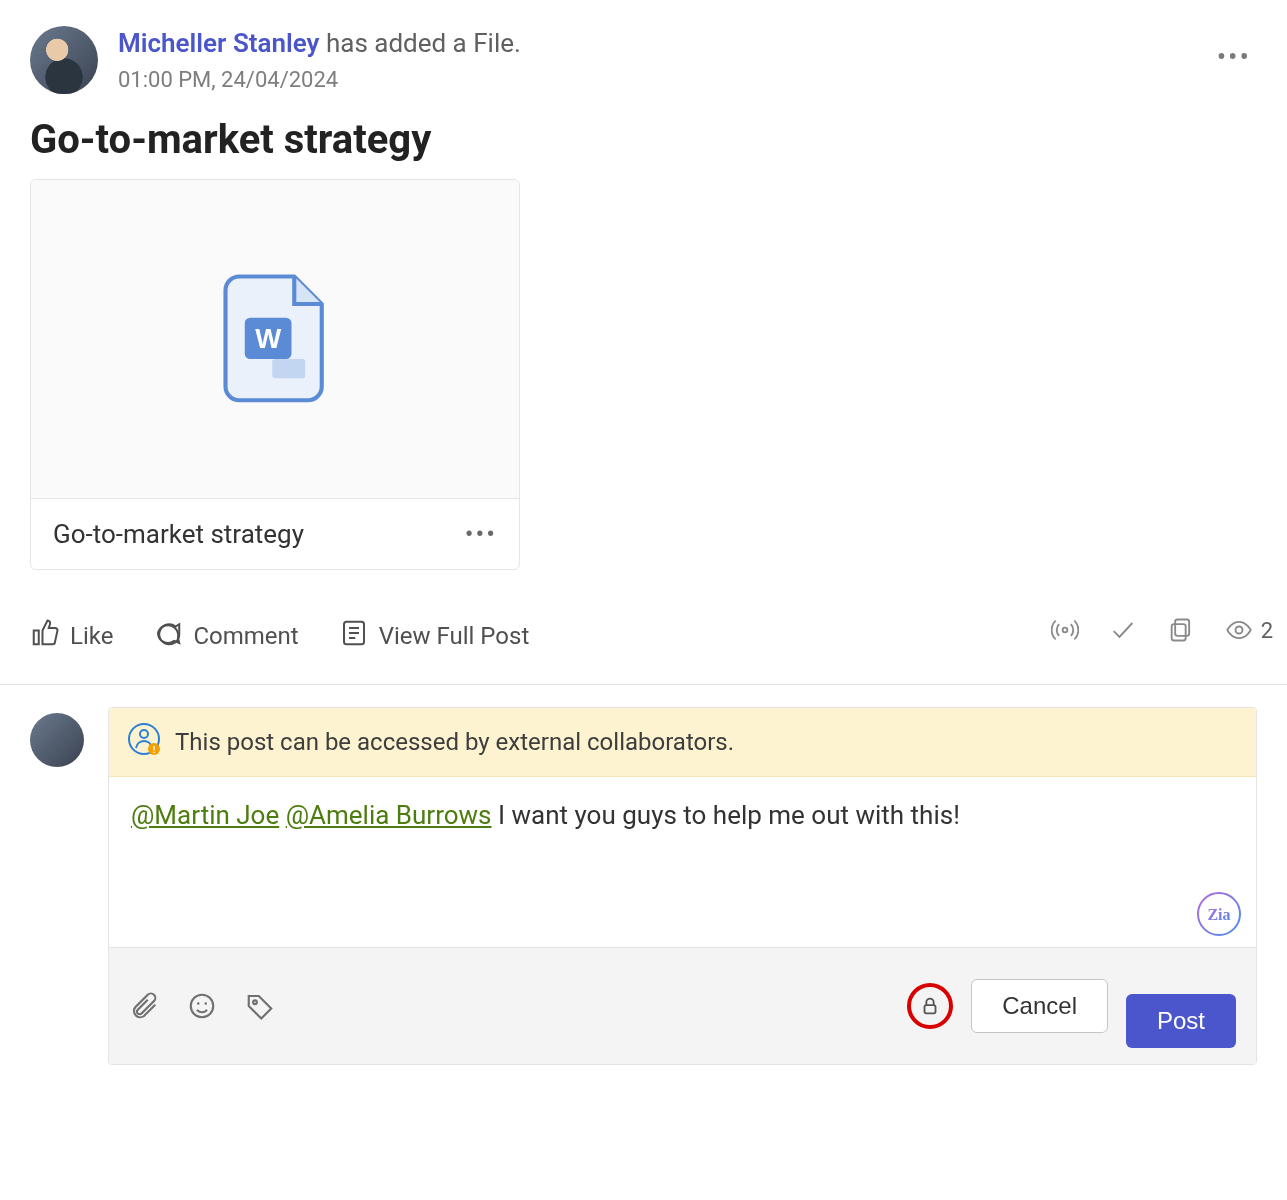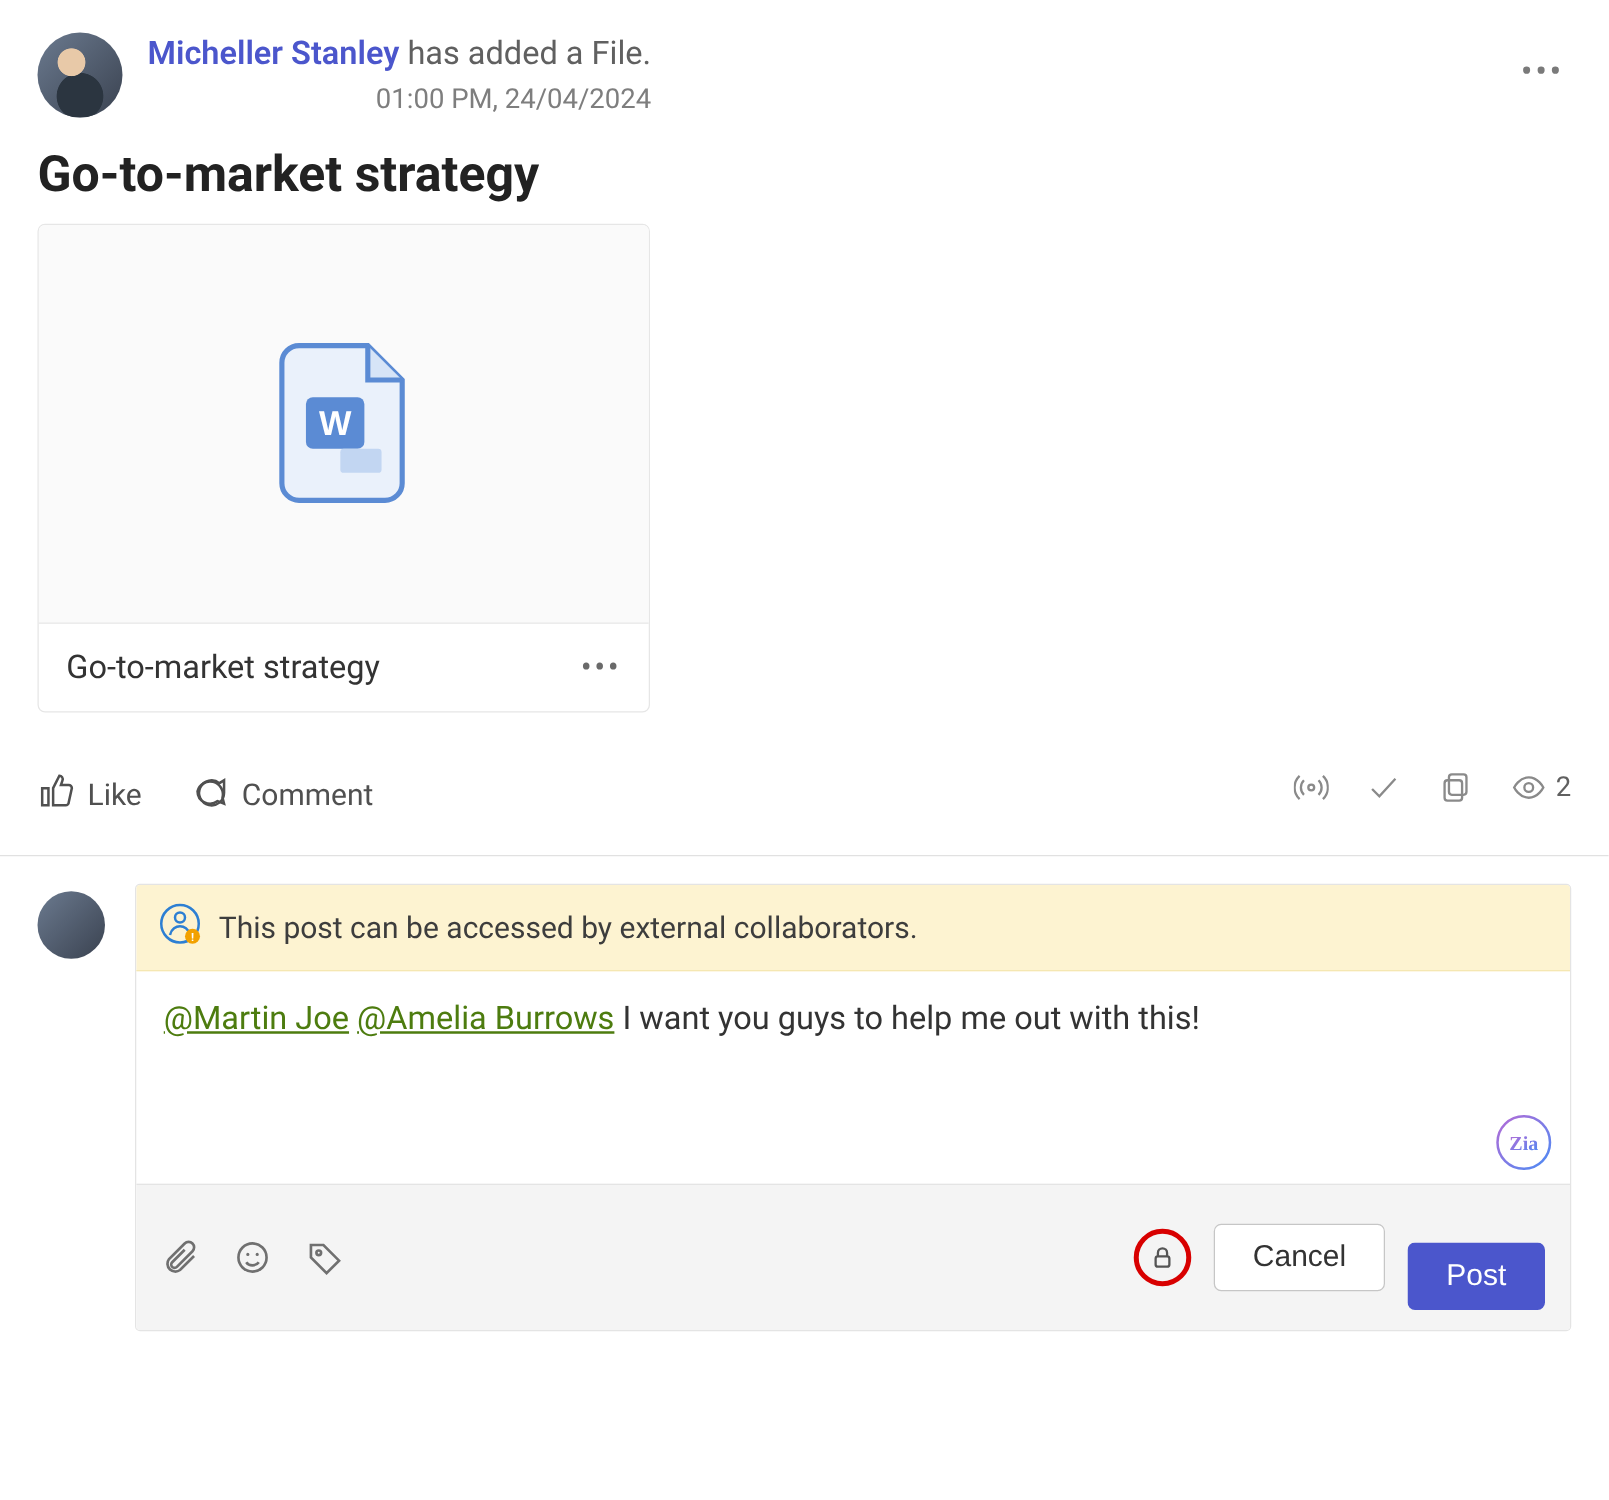--- a/index.html
+++ b/index.html
@@ -3,21 +3,21 @@
   <meta charset="utf-8">
   <style>
     * { box-sizing: border-box; margin: 0; padding: 0; }
     body {
       font-family: -apple-system, BlinkMacSystemFont, "Segoe UI", Roboto, Helvetica, Arial, sans-serif;
       background: #fff;
       color: #333;
       width: 1287px;
     }
     .post {
-      padding: 26px 30px 0 30px;
+      padding: 26px 14px 0 30px;
       position: relative;
     }
     .post-header {
       display: flex;
       align-items: flex-start;
       gap: 20px;
     }
     .avatar-lg {
       width: 68px; height: 68px; border-radius: 50%;
       background: linear-gradient(135deg,#6b7a8f,#3a4250);
@@ -36,21 +36,20 @@
       line-height: 1.35;
     }
     .post-title-line .author {
       color: #4b56cc;
       font-weight: 600;
     }
     .timestamp {
       font-size: 22px;
       color: #7e7e7e;
       margin-top: 6px;
-      text-align: right;
     }
     .more-dots {
       position: absolute; right: 36px; top: 40px;
       color: #7a7a7a; font-size: 28px; letter-spacing: 2px;
       cursor: pointer;
     }
     .post-heading {
       font-size: 40px;
       font-weight: 700;
       color: #222;
@@ -210,20 +209,31 @@
       <span>Like</span>
     </div>
     <div class="action-item">
       <span>
         <svg viewBox="0 0 24 24">
             <path d="M21 12a8 8 0 1 1-3-6.2L21 4v8z" transform="translate(0 1)"></path>
             <path d="M4 12a8 8 0 0 0 12.9 6.3L21 20l-1-4A8 8 0 0 0 4 12z"></path>
           </svg>
       </span>
       <span>Comment</span>
+    </div>
+    <div class="action-item">
+      <span>
+        <svg viewBox="0 0 24 24">
+            <rect x="4" y="3" width="16" height="18" rx="2"></rect>
+            <line x1="8" y1="8" x2="16" y2="8"></line>
+            <line x1="8" y1="12" x2="16" y2="12"></line>
+            <line x1="8" y1="16" x2="13" y2="16"></line>
+          </svg>
+      </span>
+      <span>View Full Post</span>
     </div>
 
     <div class="action-right">
       <span class="ar-item">
         <svg viewBox="0 0 24 24">
             <circle cx="12" cy="12" r="2"></circle>
             <path d="M7 7a7 7 0 0 0 0 10M17 7a7 7 0 0 1 0 10M4 4a11 11 0 0 0 0 16M20 4a11 11 0 0 1 0 16"></path>
           </svg>
       </span>
       <span class="ar-item">

